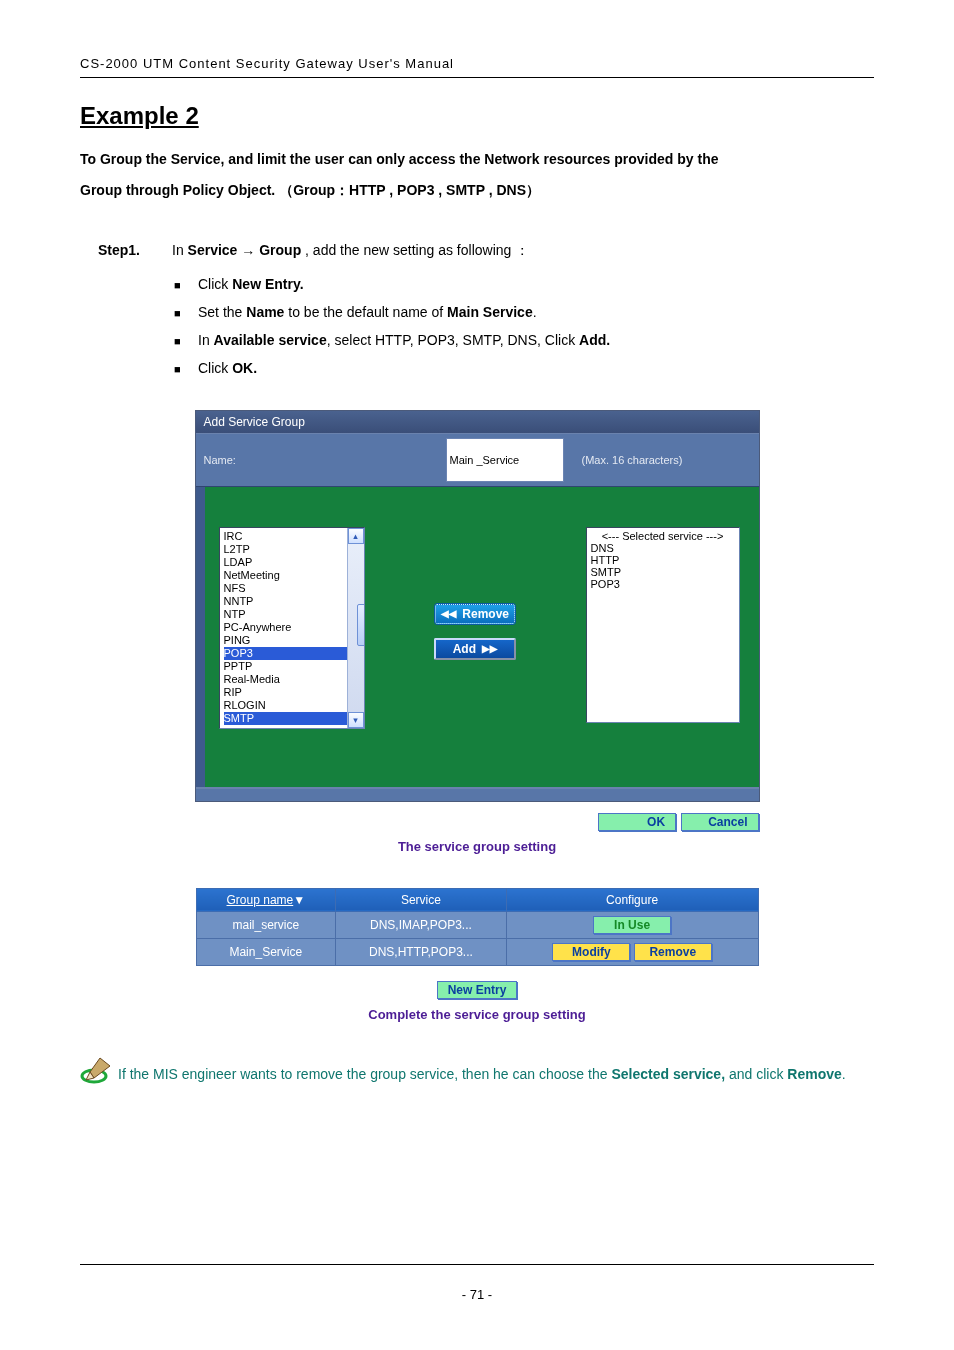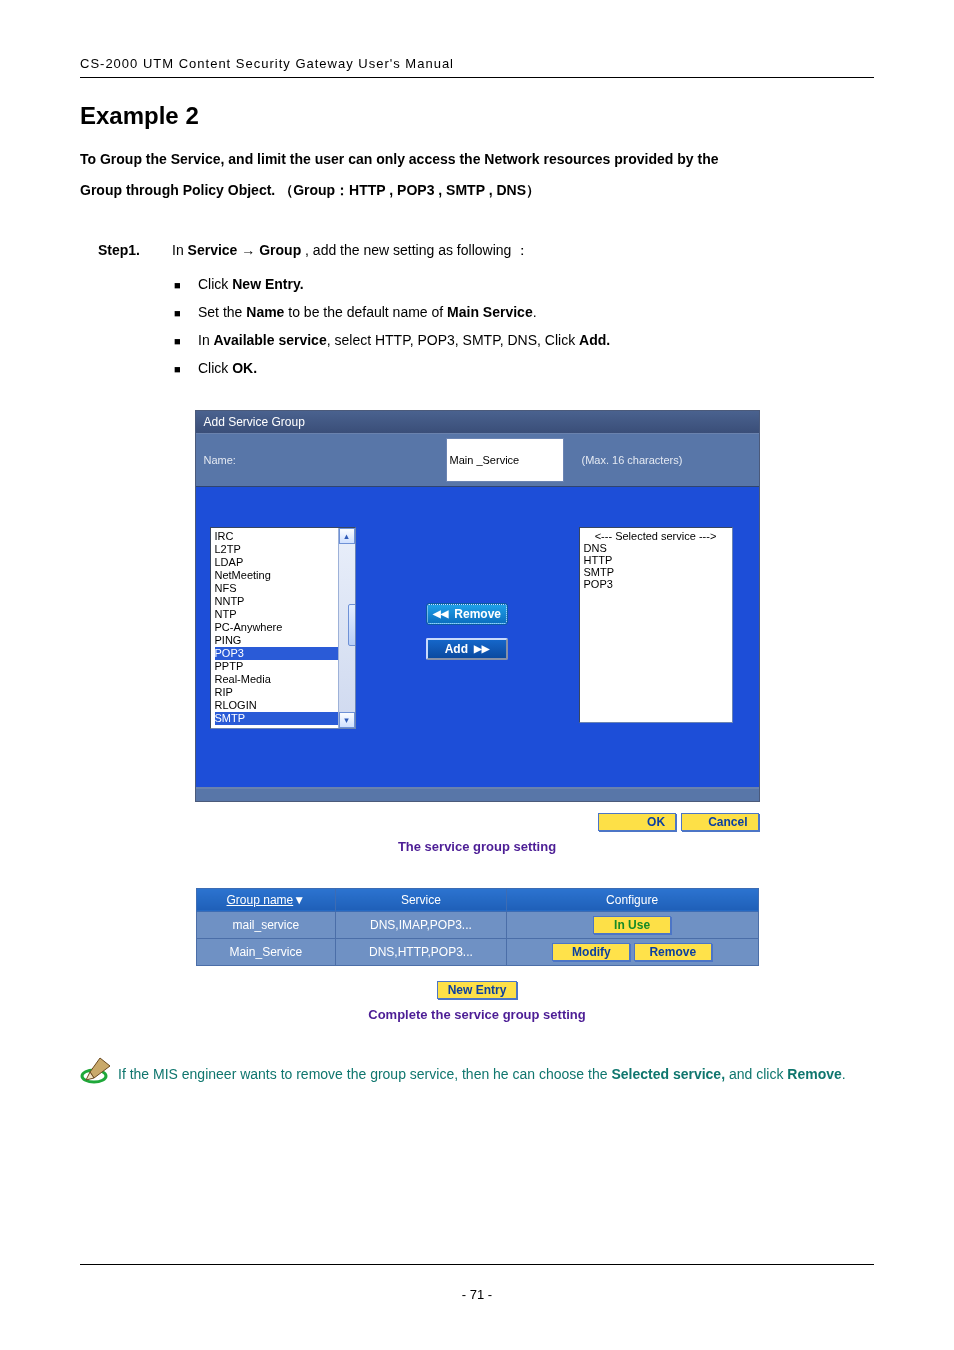--- a/index.html
+++ b/index.html
@@ -17,20 +17,21 @@
     text-align: left;
     padding-bottom: 6px;
     border-bottom: 1px solid #000;
     margin-bottom: 24px;
     letter-spacing: 1px;
   }
   h1.example {
     font-size: 24px;
     font-weight: bold;
     margin: 0 0 14px 0;
+    text-decoration: underline;
   }
   .intro {
     font-size: 14px;
     font-weight: bold;
     line-height: 2.2;
     margin-bottom: 36px;
   }
   .step-row {
     display: flex;
     font-size: 14px;
@@ -92,23 +93,24 @@
     border: 1px solid #6b84b3;
     background: #fff;
   }
   .dlg-name-hint {
     color: #e4e9f2;
     font-size: 11px;
     margin-left: 18px;
   }
   .dlg-body {
     display: flex;
-    background: #1d4ed8;
-    padding: 40px 26px 50px 14px;
+    background: #15803d;
+    padding: 40px 19px 50px 14px;
     min-height: 210px;
+    margin-left: 9px;
   }
   .listbox {
     background: #fff;
     border: 1px inset #6b84b3;
     font-size: 11px;
     width: 144px;
     height: 200px;
     overflow: hidden;
     position: relative;
   }
@@ -186,21 +188,21 @@
   }
 
   .ok-cancel {
     width: 563px;
     margin: 10px auto 8px auto;
     text-align: right;
   }
   .flatbtn {
     display: inline-block;
     min-width: 56px;
-    background: #fde047;
+    background: #86efac;
     border: 1px solid #4c75c6;
     padding: 1px 10px;
     font-size: 12px;
     font-weight: bold;
     color: #0b3fa0;
     box-shadow: 1px 1px 0 #4c75c6;
     cursor: pointer;
   }
   .flatbtn.green { color: #158a26; }
   .flatbtn.yellow { background: #ffe24a; }

